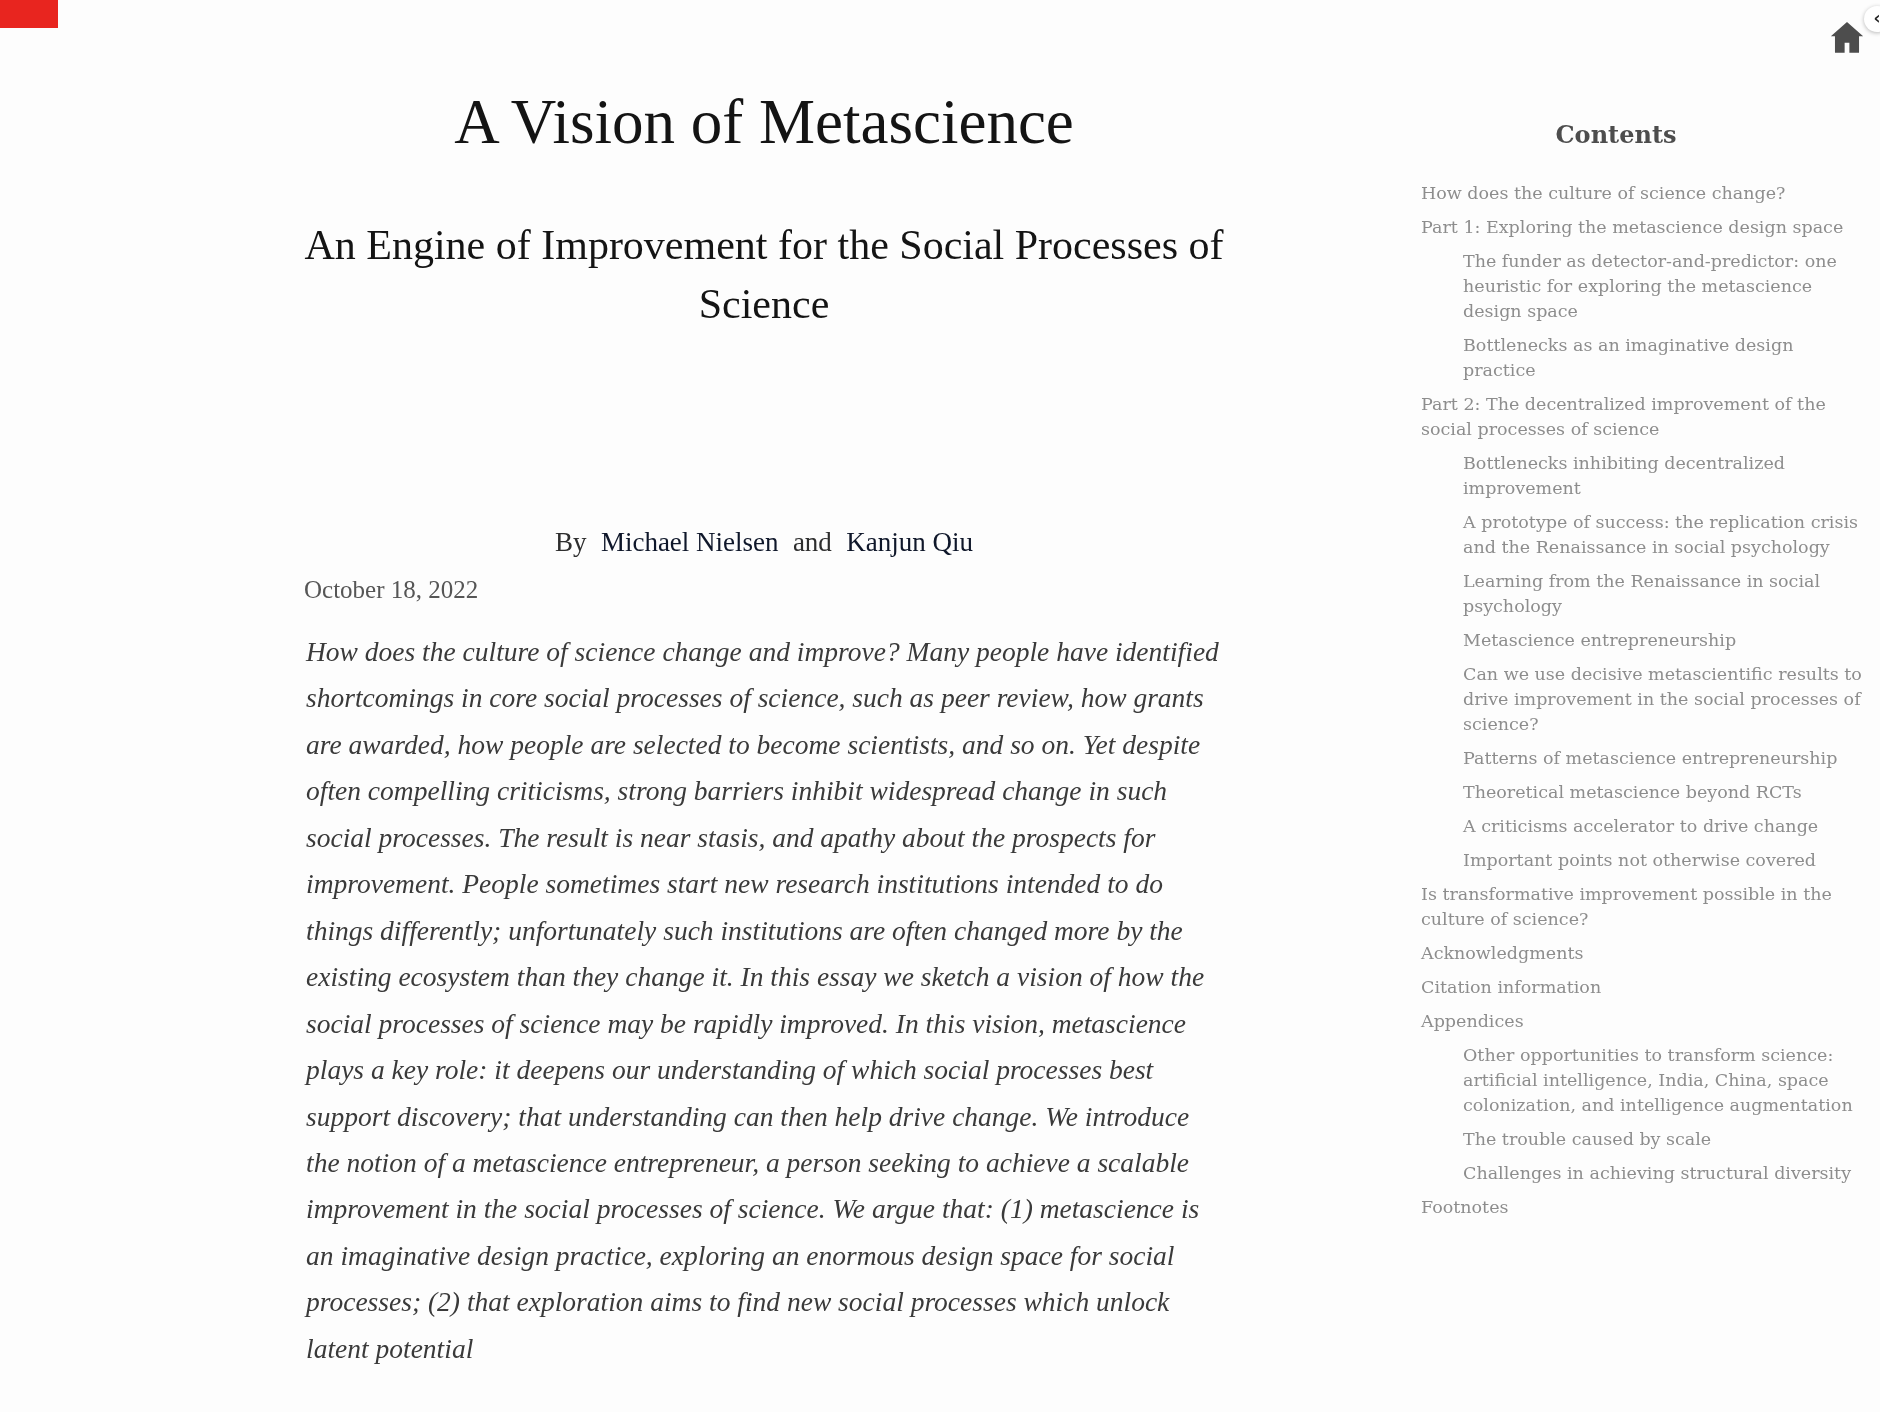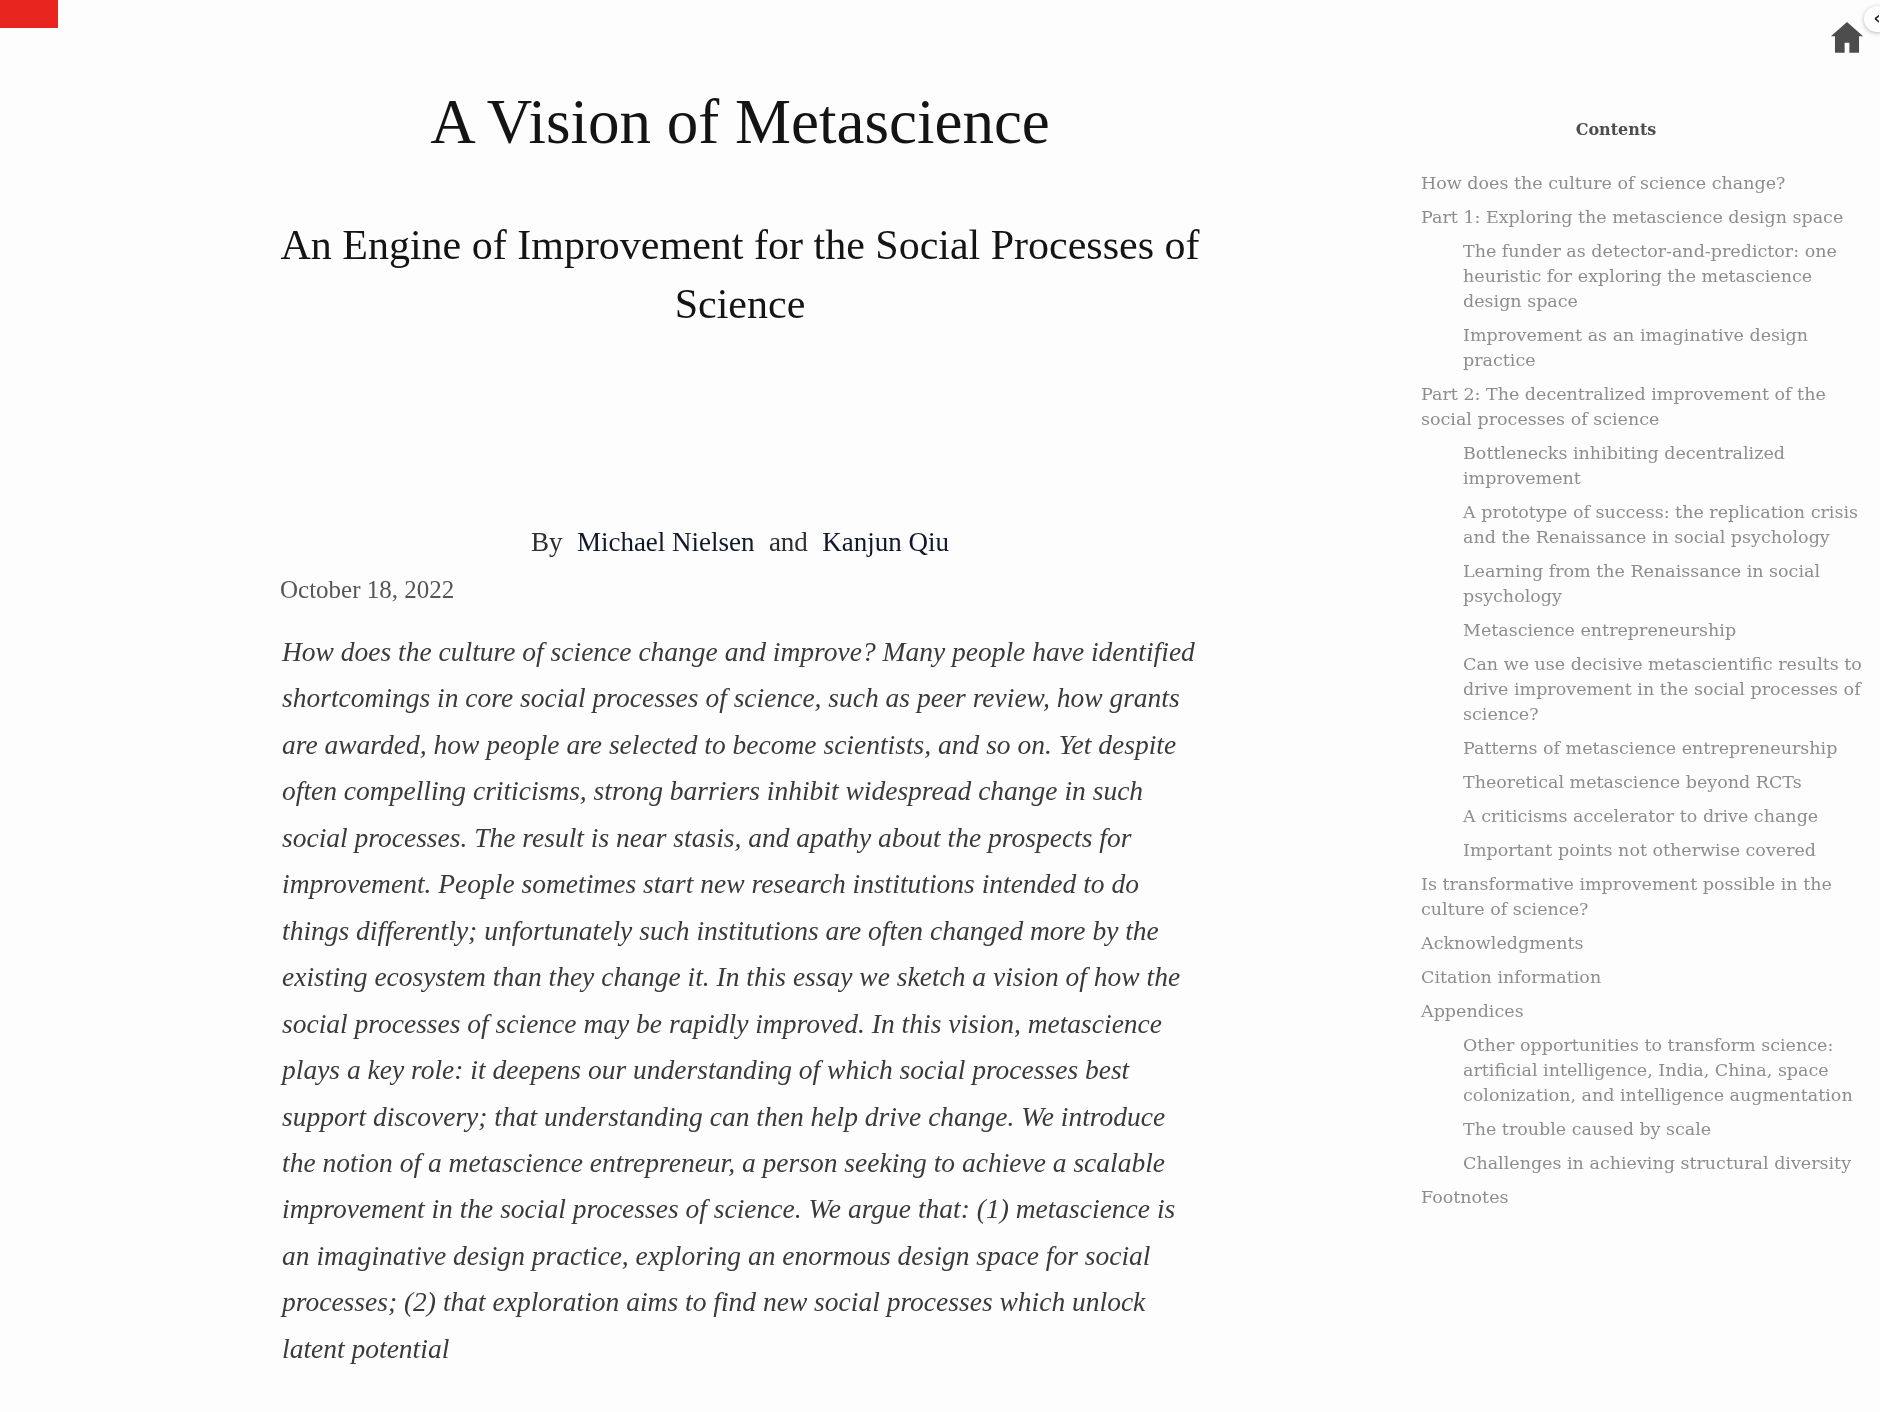--- a/index.html
+++ b/index.html
@@ -36,21 +36,21 @@
     display: flex; align-items: center; justify-content: center;
   }
   .collapse-badge .chev {
     font-family: "DejaVu Sans", sans-serif;
     font-size: 17px; font-weight: bold; color: #222;
     line-height: 1; margin-top: -2px;
   }
 
   
   .article {
-    position: absolute; left: 280px; top: 0;
+    position: absolute; left: 304px; top: 0;
     width: 920px;
     color: #141414;
   }
   .article-title {
     margin: 0; padding-top: 86px;
     font-size: 63px; font-weight: 400;
     line-height: 1.15; text-align: center;
     color: #141414;
     font-family: "Liberation Serif", serif;
   }
@@ -89,21 +89,21 @@
   
   .toc {
     position: absolute; left: 1421px; top: 0;
     width: 442px;
     font-family: "DejaVu Serif", serif;
   }
   .toc-heading {
     margin: 0 0 32px 0; padding-top: 120px;
     width: 390px;
     text-align: center;
-    font-size: 16px; font-weight: bold;
+    font-size: 24px; font-weight: bold;
     color: #4d4d4d;
   }
   .toc-list { list-style: none; margin: 0; padding: 0; }
   .toc-list li {
     font-size: 17.5px; line-height: 25px;
     color: #8d8d8d;
     margin-bottom: 9px;
     cursor: pointer;
   }
   .toc-list li.indent { padding-left: 42px; }
@@ -136,21 +136,21 @@
   <div class="pub-date">October 18, 2022</div>
   <p class="abstract">How does the culture of science change and improve? Many people have identified shortcomings in core social processes of science, such as peer review, how grants are awarded, how people are selected to become scientists, and so on. Yet despite often compelling criticisms, strong barriers inhibit widespread change in such social processes. The result is near stasis, and apathy about the prospects for improvement. People sometimes start new research institutions intended to do things differently; unfortunately such institutions are often changed more by the existing ecosystem than they change it. In this essay we sketch a vision of how the social processes of science may be rapidly improved. In this vision, metascience plays a key role: it deepens our understanding of which social processes best support discovery; that understanding can then help drive change. We introduce the notion of a metascience entrepreneur, a person seeking to achieve a scalable improvement in the social processes of science. We argue that: (1) metascience is an imaginative design practice, exploring an enormous design space for social processes; (2) that exploration aims to find new social processes which unlock latent potential</p>
 </div>
 
 <div class="toc">
   <div class="toc-heading">Contents</div>
   <ul class="toc-list">
       <li>How does the culture of science change?</li>
       <li>Part 1: Exploring the metascience design space</li>
       <li class="indent">The funder as detector-and-predictor: one heuristic for exploring the metascience design space</li>
-      <li class="indent">Improvement as an imaginative design practice</li>
+      <li class="indent">Bottlenecks as an imaginative design practice</li>
       <li>Part 2: The decentralized improvement of the social processes of science</li>
       <li class="indent">Bottlenecks inhibiting decentralized improvement</li>
       <li class="indent">A prototype of success: the replication crisis and the Renaissance in social psychology</li>
       <li class="indent">Learning from the Renaissance in social psychology</li>
       <li class="indent">Metascience entrepreneurship</li>
       <li class="indent">Can we use decisive metascientific results to drive improvement in the social processes of science?</li>
       <li class="indent">Patterns of metascience entrepreneurship</li>
       <li class="indent">Theoretical metascience beyond RCTs</li>
       <li class="indent">A criticisms accelerator to drive change</li>
       <li class="indent">Important points not otherwise covered</li>

